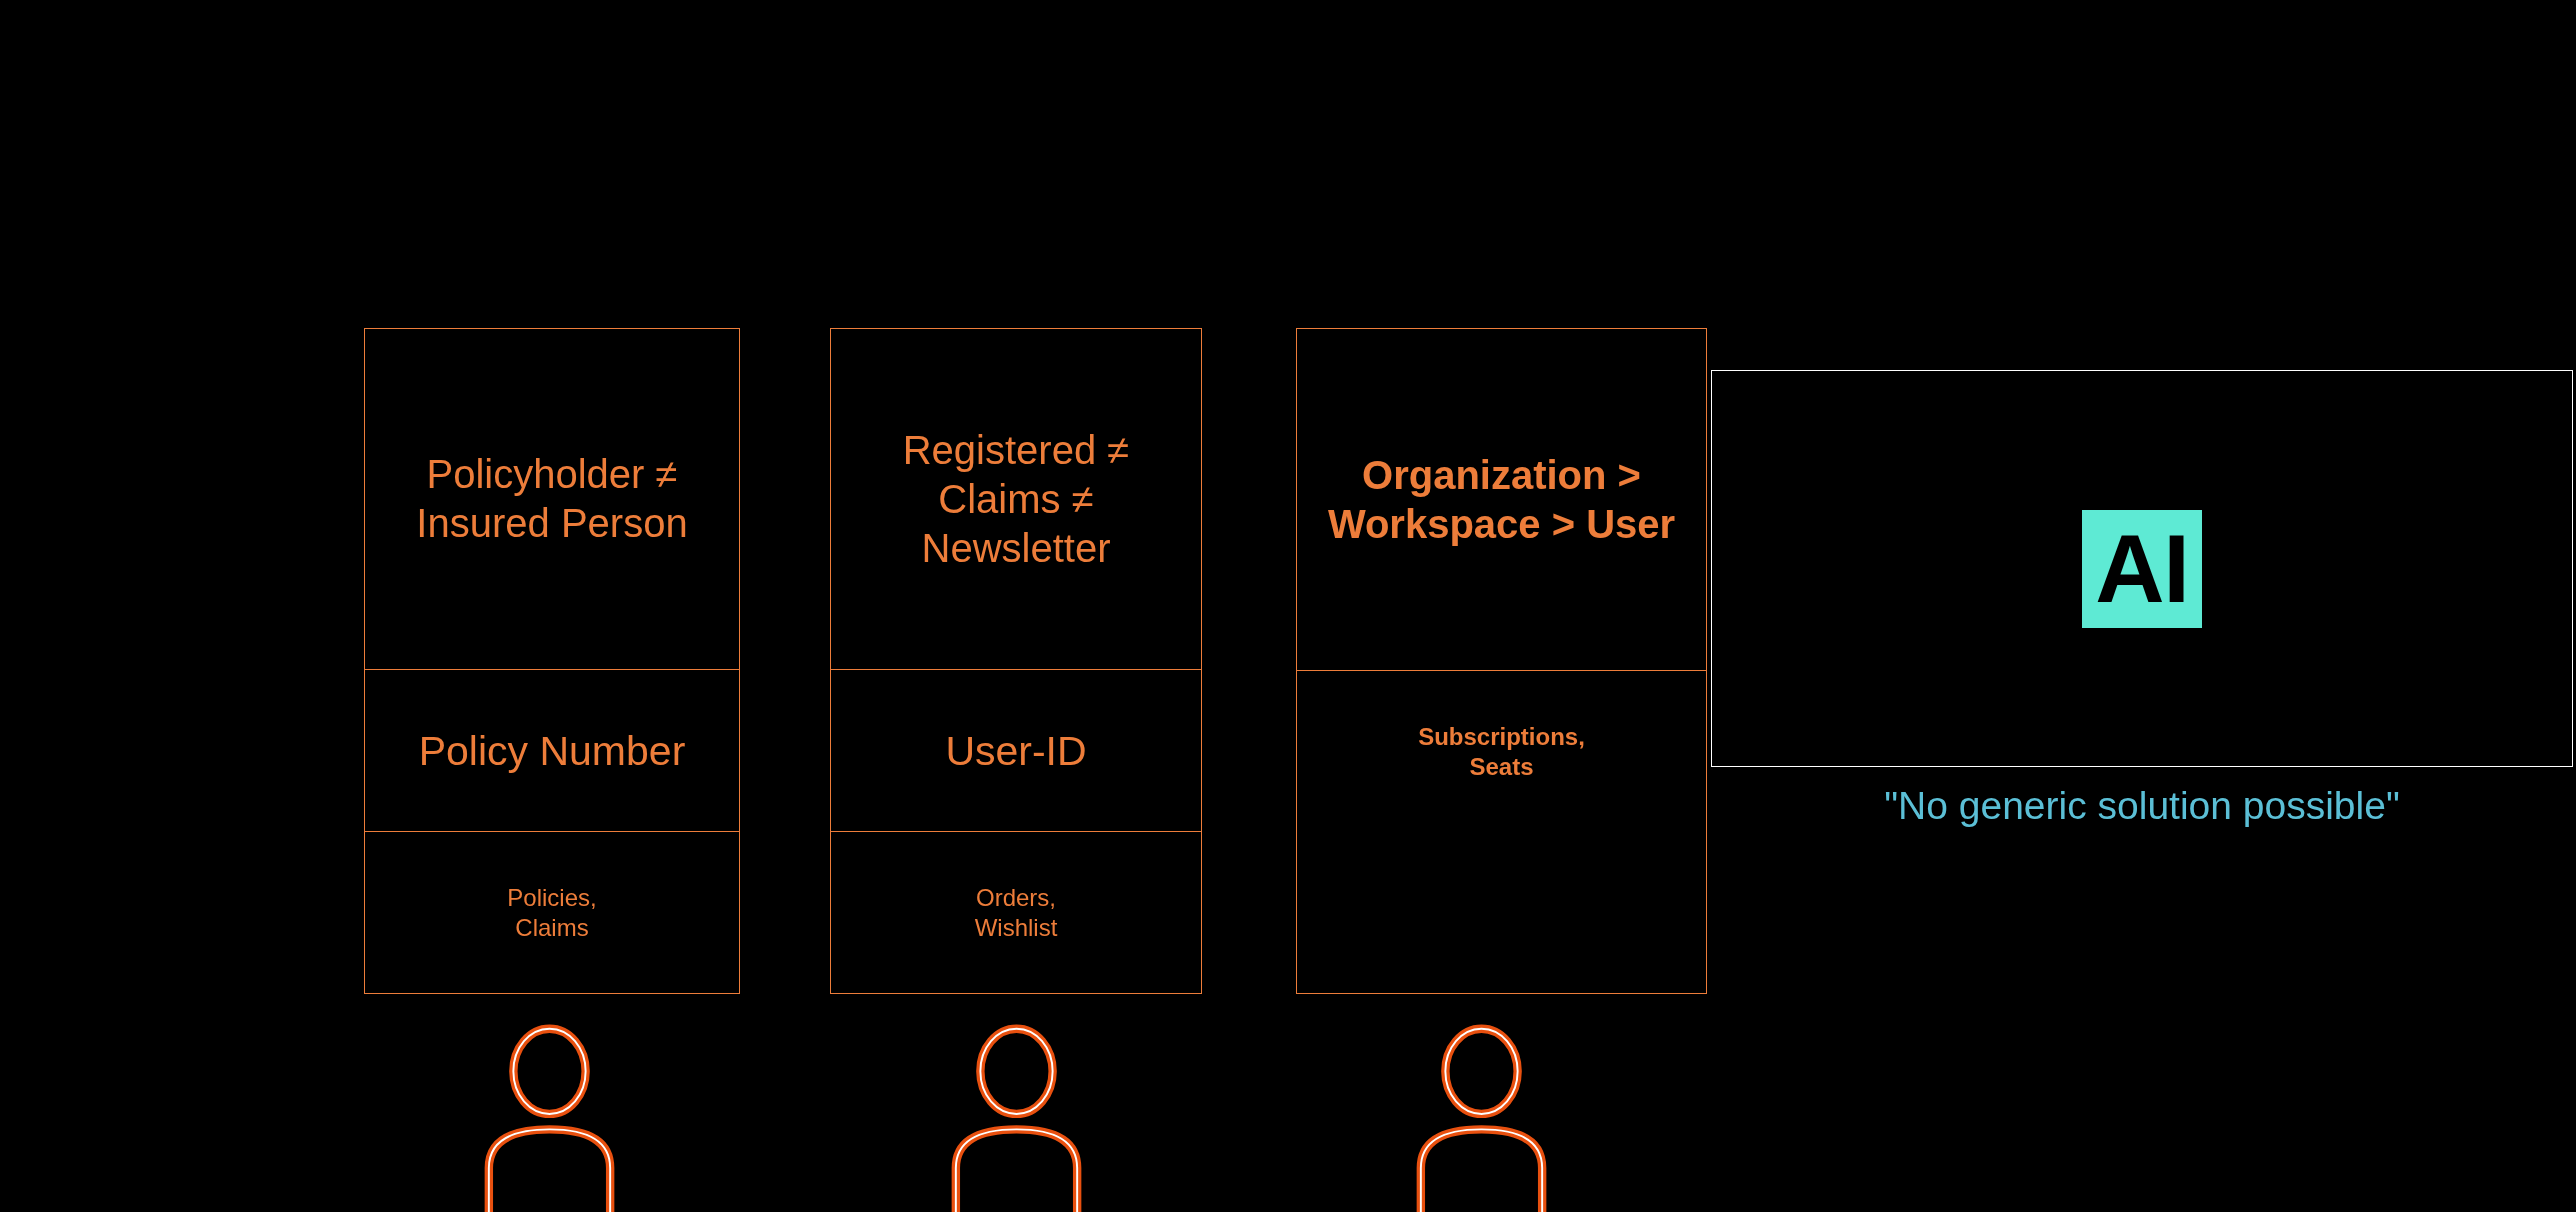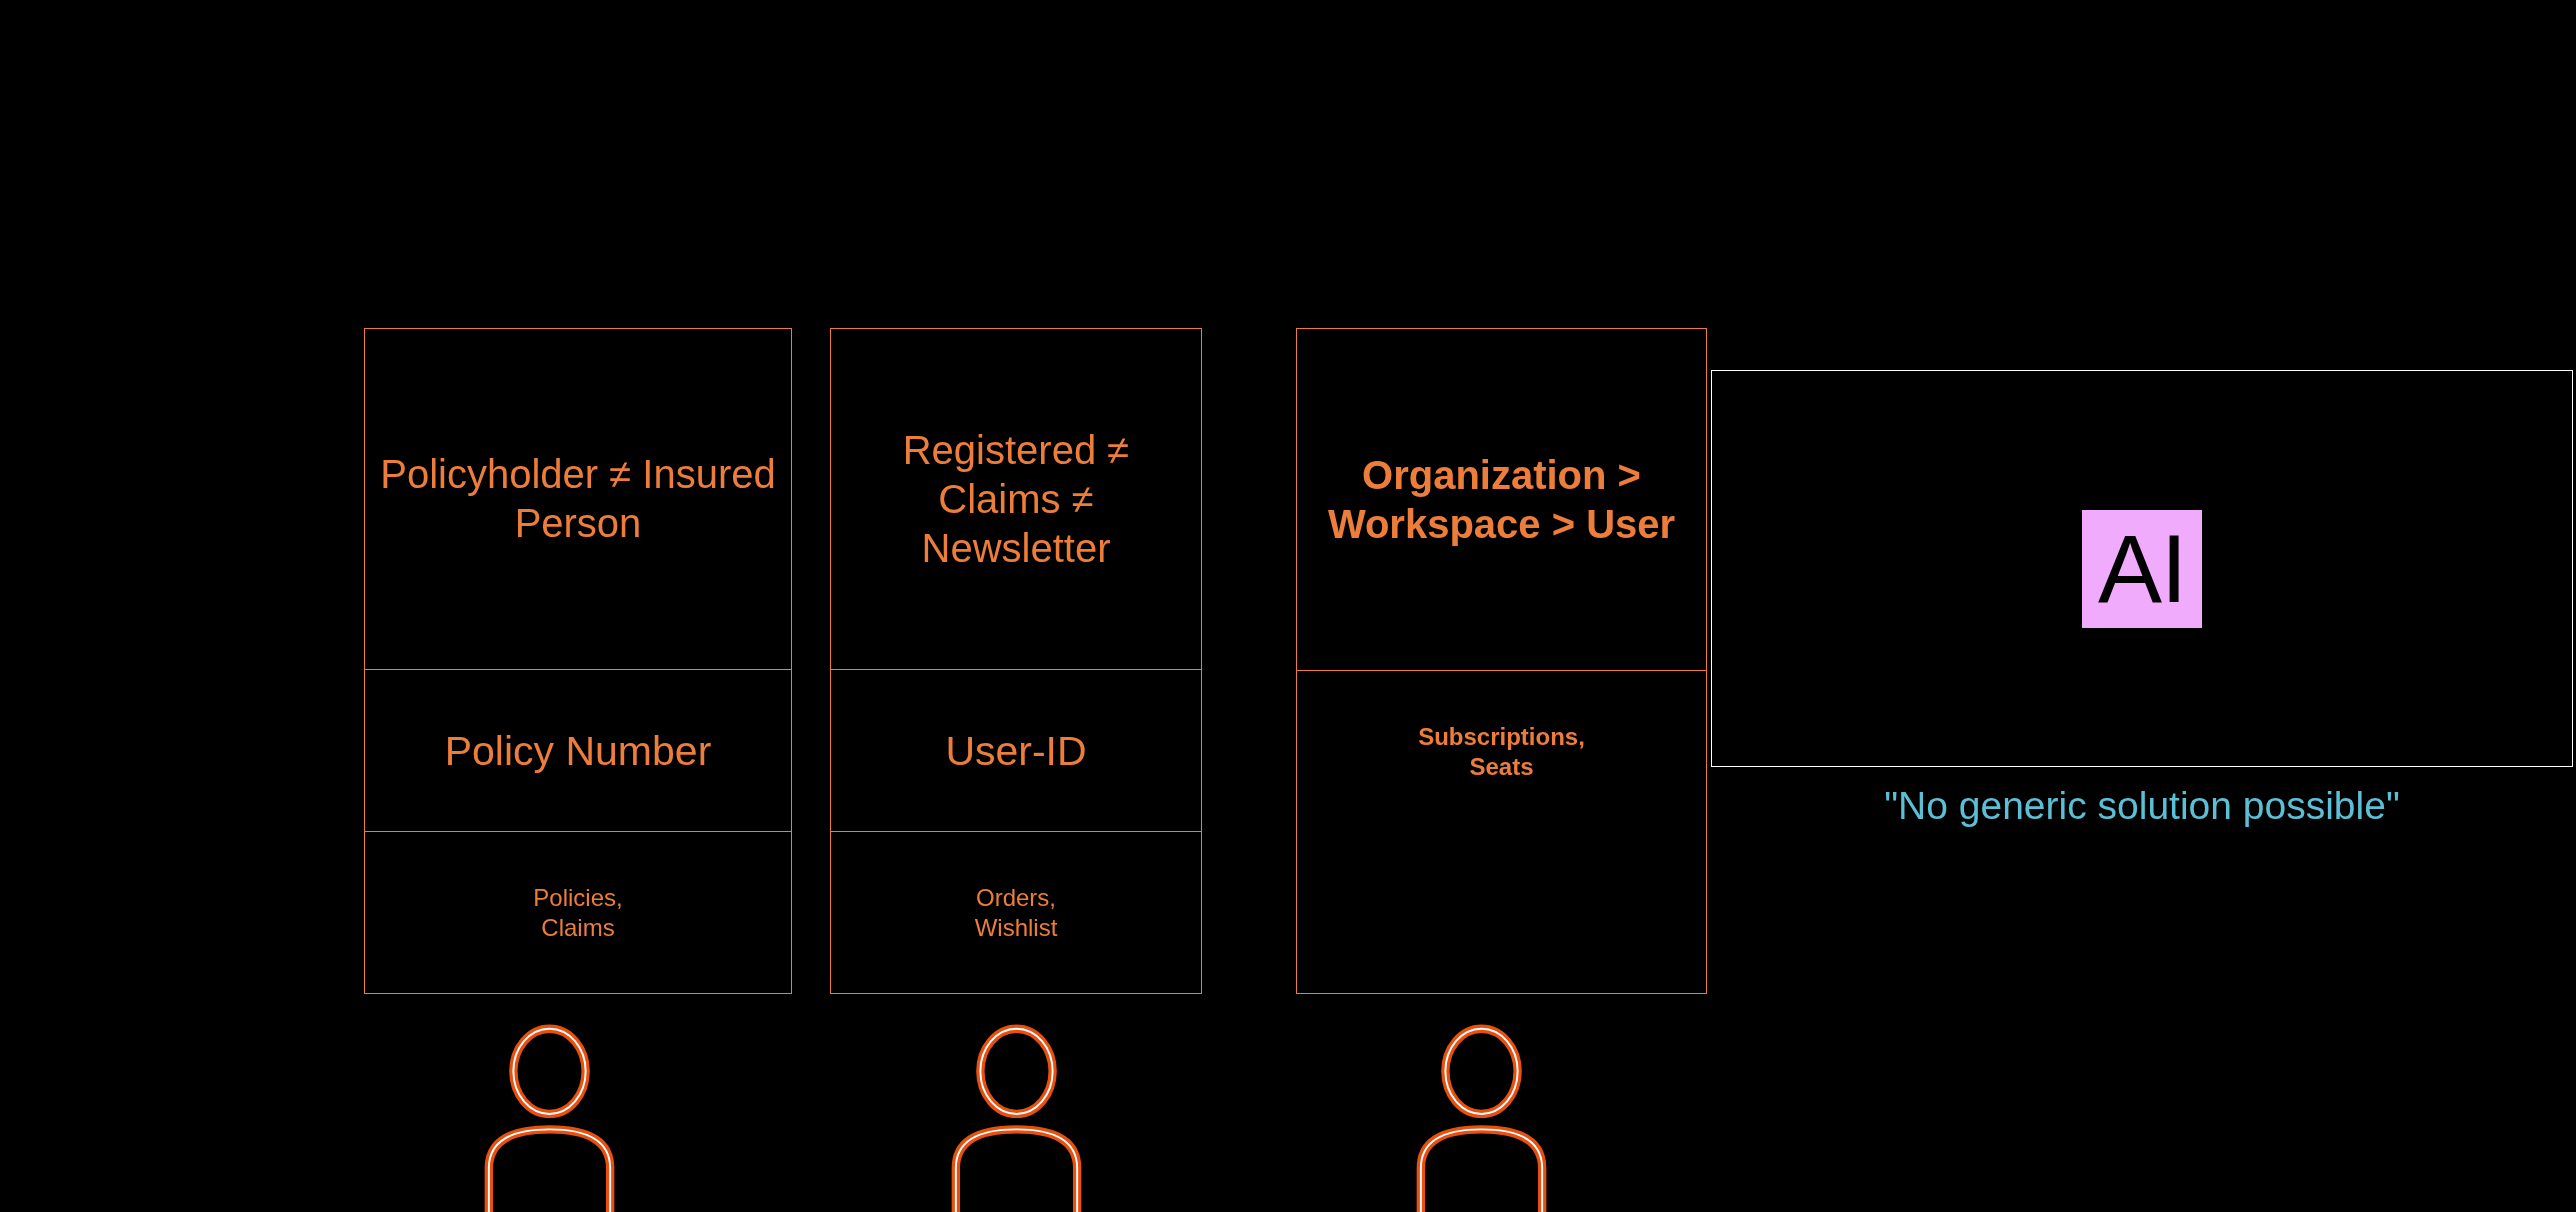--- a/index.html
+++ b/index.html
@@ -26,21 +26,21 @@
   
   .card {
     position: absolute;
     top: 328px;
     height: 666px;
     box-sizing: border-box;
     border: 1.9px solid #ED7D3A;
     display: flex;
     flex-direction: column;
   }
-  .card.c1 { left: 364px;  width: 428px; }
+  .card.c1 { left: 364px;  width: 376px; }
   .card.c2 { left: 830px; width: 372px; }
   .card.c3 { left: 1296px; width: 411px; font-weight: bold; }
 
   .cell {
     box-sizing: border-box;
     display: flex;
     align-items: center;
     justify-content: center;
     text-align: center;
     color: #ED7D3A;
@@ -72,27 +72,27 @@
     height: 397px;
     box-sizing: border-box;
     border: 1.9px solid #FFFFFF;
     display: flex;
     align-items: center;
     justify-content: center;
   }
   .ai-logo {
     width: 120px;
     height: 118px;
-    background: #f0abfc;
+    background: #5eead4;
     color: #000000;
     display: flex;
     align-items: center;
     justify-content: center;
     font-size: 96px;
-    font-weight: normal;
+    font-weight: bold;
     letter-spacing: -1.3px;
     font-family: "Liberation Sans", sans-serif;
   }
   .ai-caption {
     position: absolute;
     left: 1711px;
     top: 784px;
     width: 862px;
     text-align: center;
     color: #5BBFD6;

